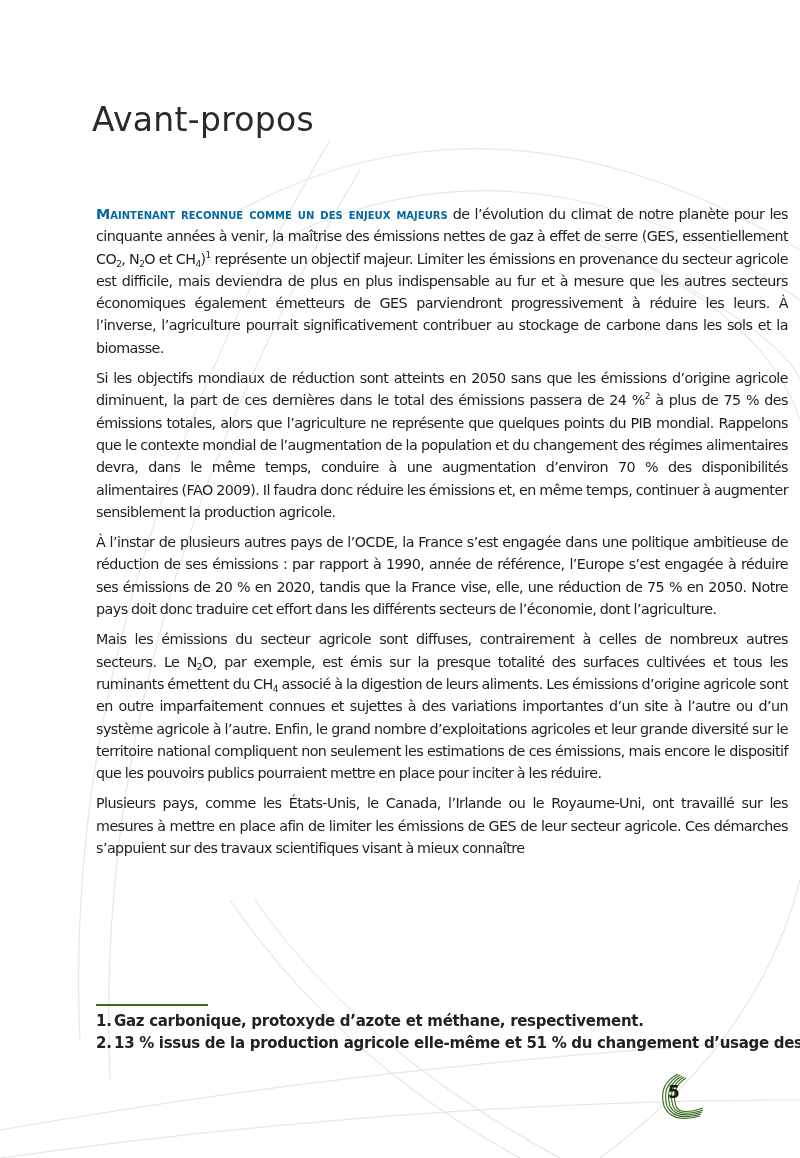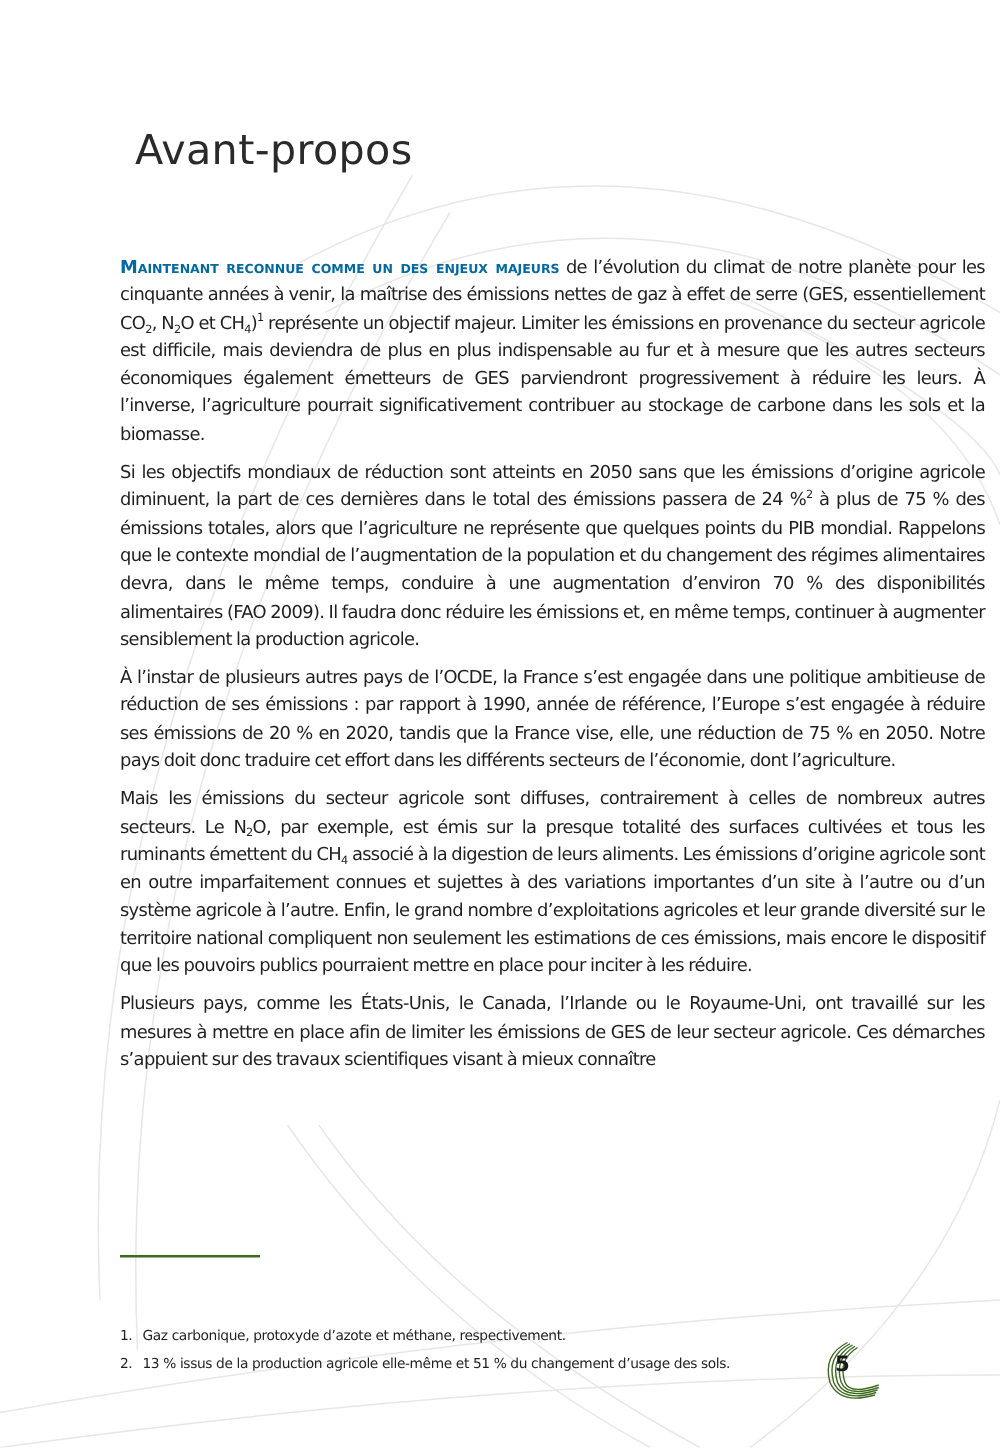--- a/index.html
+++ b/index.html
@@ -1,40 +1,40 @@
 <!DOCTYPE html>
 <html><head>
   <meta charset="utf-8">
   <style>
     html, body { margin: 0; padding: 0; background: #ffffff; }
     body { width: 800px; height: 1158px; position: relative; overflow: hidden; }
     .bg-arcs { position: absolute; left: 0; top: 0; width: 800px; height: 1158px; pointer-events: none; z-index: 0; }
     .page { position: absolute; left: 0; top: 0; width: 800px; height: 1158px; z-index: 1; }
     .title {
-      position: absolute; left: 108px; top: 100px; margin: 0;
+      position: absolute; left: 92px; top: 100px; margin: 0;
       font-family: "DejaVu Sans", sans-serif; font-weight: normal;
       font-size: 33px; color: #2a2a2a; letter-spacing: 0.3px;
     }
     .body-text {
       position: absolute; left: 96px; top: 203px; width: 692px;
       font-family: "DejaVu Sans", sans-serif; font-size: 14.3px; line-height: 22.3px;
       color: #1e1e1e; text-align: justify; letter-spacing: -0.55px; word-spacing: -0.5px;
     }
     .body-text p { margin: 0 0 8px 0; }
     .lead { color: #0369a1; font-weight: bold; font-variant: small-caps; letter-spacing: 0; }
     sub { font-size: 9px; vertical-align: -3px; line-height: 0; }
     sup { font-size: 9px; vertical-align: 6px; line-height: 0; }
     .fn-rule {
       position: absolute; left: 96px; top: 1004px; width: 112px; height: 0;
       border-top: 2px solid #3c6a1e;
     }
     .footnotes {
-      position: absolute; left: 96px; top: 1058px; width: 692px;
-      font-family: "DejaVu Sans", sans-serif; font-size: 11px; line-height: 22px;
-      color: #222; letter-spacing: -0.3px;
+      position: absolute; left: 96px; top: 1010px; width: 692px;
+      font-family: "DejaVu Sans", sans-serif; font-size: 15px; line-height: 22px;
+      color: #222; letter-spacing: -0.3px; font-weight: bold;
     }
     .footnotes .fn { margin: 0; white-space: nowrap; }
     .footnotes .fn-num { display: inline-block; width: 18px; }
     .page-badge { position: absolute; left: 650px; top: 1070px; width: 60px; height: 60px; }
     .page-number {
       position: absolute; left: 668px; top: 1082px;
       font-family: "DejaVu Sans", sans-serif; font-weight: bold; font-size: 17px; color: #1a1a1a;
     }
   </style>
 </head>

